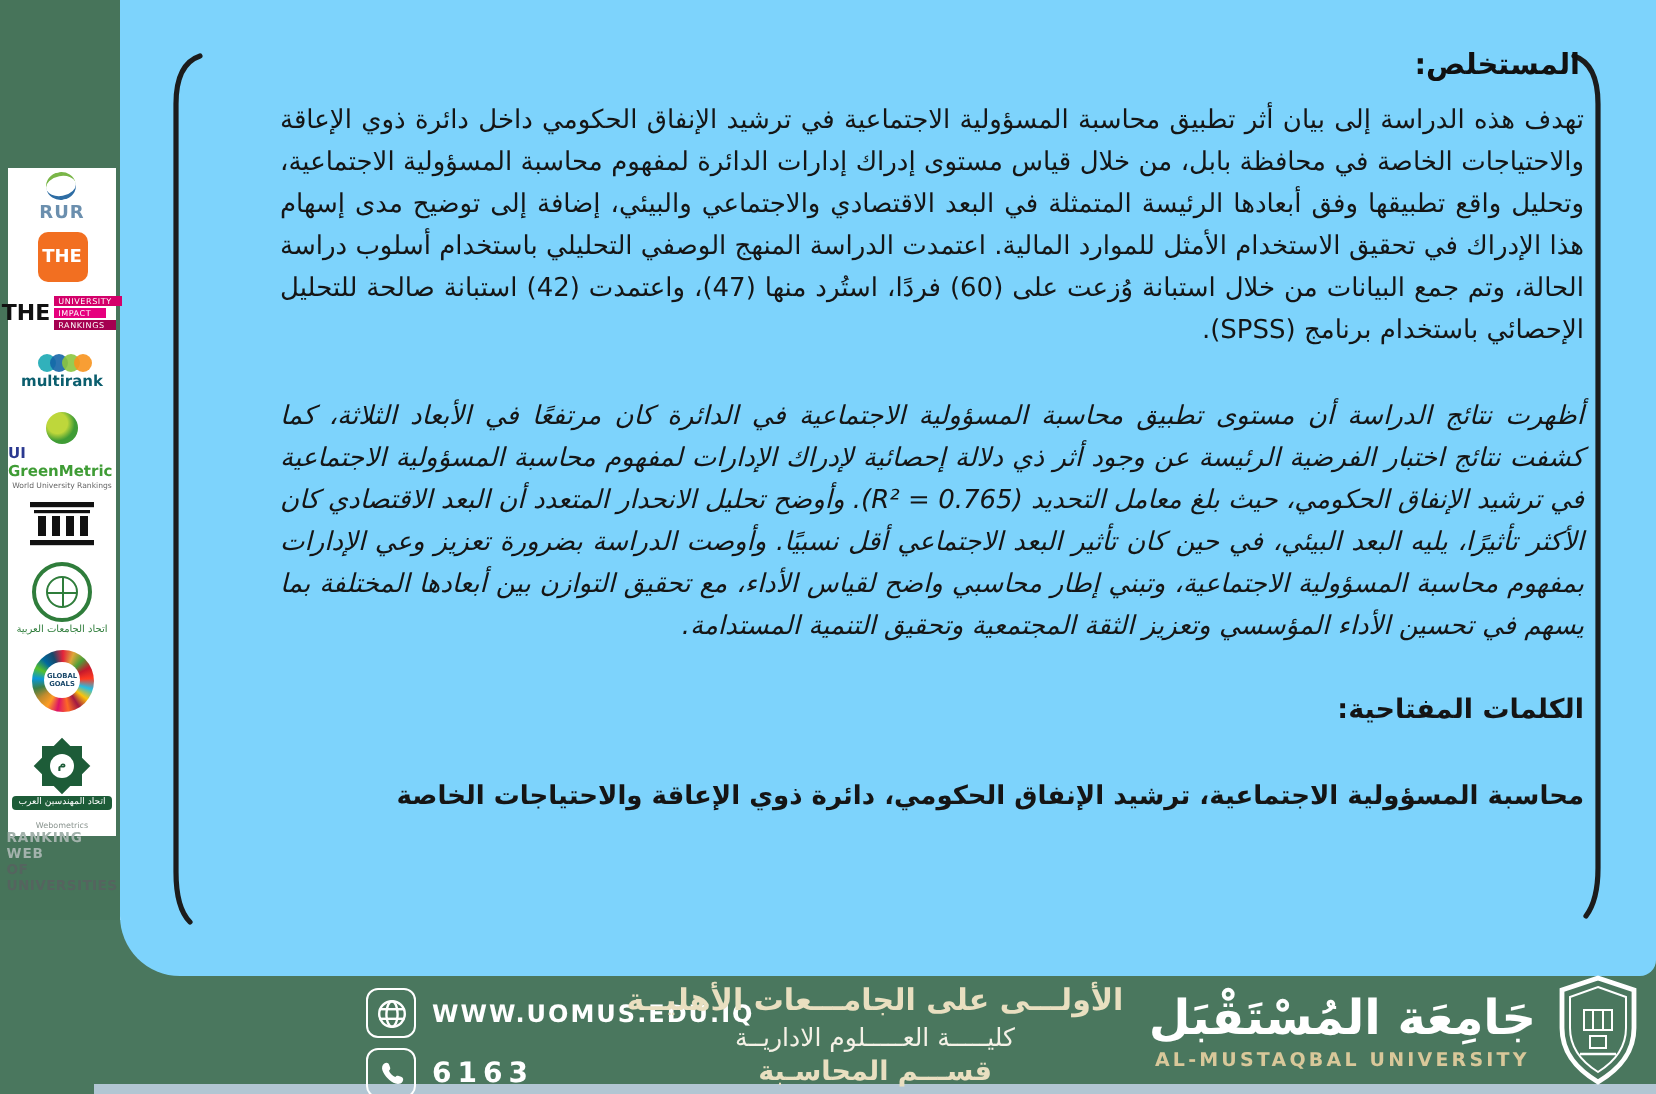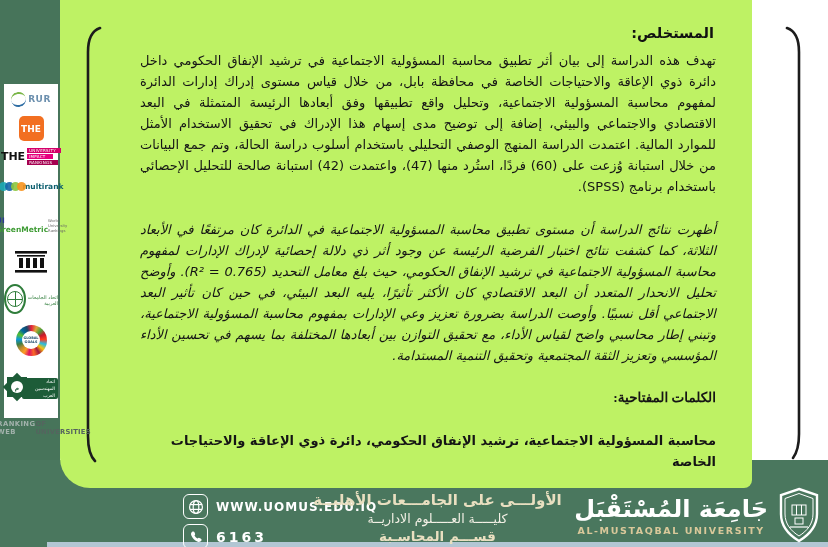--- a/index.html
+++ b/index.html
@@ -3,36 +3,36 @@
 <meta charset="utf-8">
 <style>
   html,body{margin:0;padding:0;background:#fff;}
   .stage{position:relative;width:828px;height:547px;overflow:hidden;background:#fff;
          font-family:"DejaVu Sans",sans-serif;}
   
   .green-left{position:absolute;left:0;top:0;width:60px;height:547px;background:#47745a;}
   .green-footer{position:absolute;left:0;top:460px;width:828px;height:87px;background:#4a775e;}
   .bottom-strip{position:absolute;left:47px;top:542px;width:781px;height:5px;background:#b2c6d3;}
   
-  .page{position:absolute;left:60px;top:0;width:692px;height:488px;background:#bef264;
+  .page{position:absolute;left:60px;top:0;width:768px;height:488px;background:#7dd3fc;
         border-bottom-left-radius:30px;border-bottom-right-radius:8px;}
   .frame-svg{position:absolute;left:0;top:0;}
   .abstract-heading{position:absolute;top:25px;right:38px;direction:rtl;
         font-weight:bold;font-size:14.5px;color:#111;}
   .content{position:absolute;top:50px;right:36px;left:80px;direction:rtl;
         text-align:justify;font-size:13px;line-height:21px;color:#151515;}
   .content p{margin:0;}
   .content .p2{margin-top:22px;font-style:italic;}
-  .kw-heading{margin-top:21px;font-weight:bold;font-size:13.5px;text-align:right;font-family:Liberation Serif, serif;}
+  .kw-heading{margin-top:21px;font-weight:bold;font-size:13.5px;text-align:right;}
   .kw-text{margin-top:22px;font-weight:bold;font-size:13px;text-align:right;}
   
   .logo-panel{position:absolute;left:4px;top:84px;width:54px;height:334px;background:#fff;
         display:flex;flex-direction:column;align-items:center;}
   .logo-panel>*{flex:0 0 auto;}
-  .lg{display:flex;flex-direction:row;align-items:center;justify-content:center;}
+  .lg{display:flex;flex-direction:column;align-items:center;justify-content:center;}
   .rur{gap:2px;height:26px;margin-top:2px;}
   .rur-swirl{width:15px;height:11px;border-radius:50%;border-top:2.5px solid #7ab648;
         border-bottom:2.5px solid #2e6da4;transform:rotate(-10deg);}
   .rur-label{font-size:9px;font-weight:bold;color:#6b8fae;letter-spacing:.5px;}
   .the-box{width:25px;height:25px;background:#f26f21;border-radius:5px;display:flex;
         align-items:center;justify-content:center;color:#fff;font-weight:bold;font-size:9px;margin-top:4px;}
   .impact{flex-direction:row;gap:2px;height:25px;margin-top:3px;}
   .impact-the{font-size:11px;font-weight:bold;color:#111;}
   .impact-bars{display:flex;flex-direction:column;gap:1px;}
   .impact-bar{color:#fff;font-size:4px;line-height:5px;padding:0 2px;letter-spacing:.3px;}

